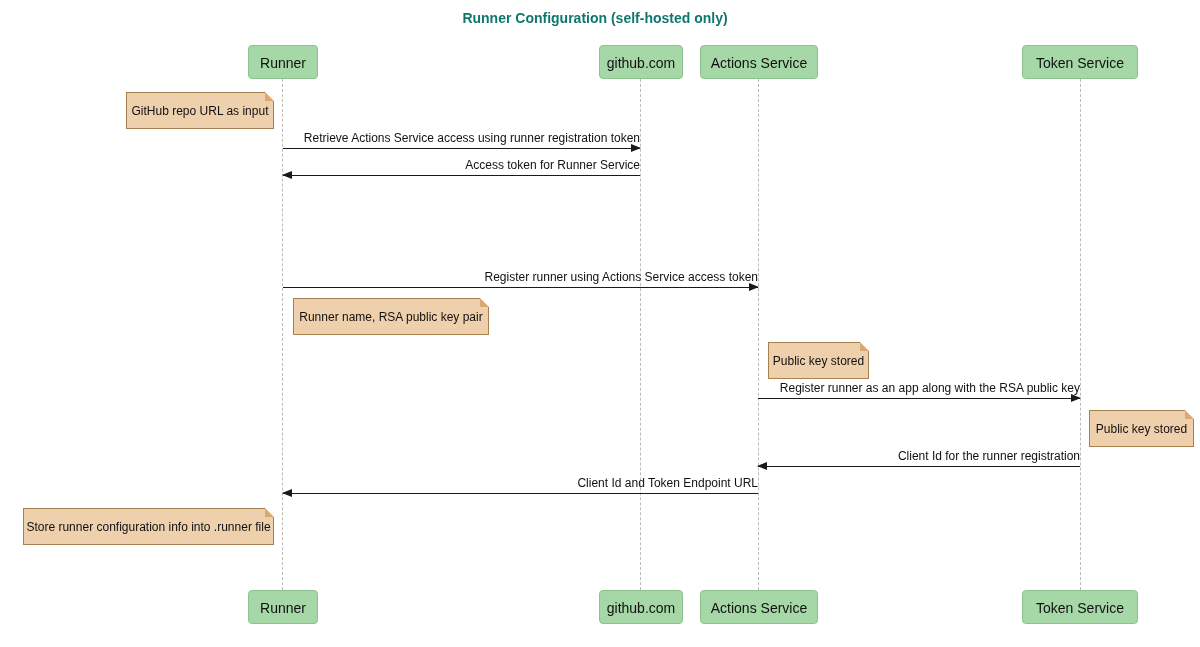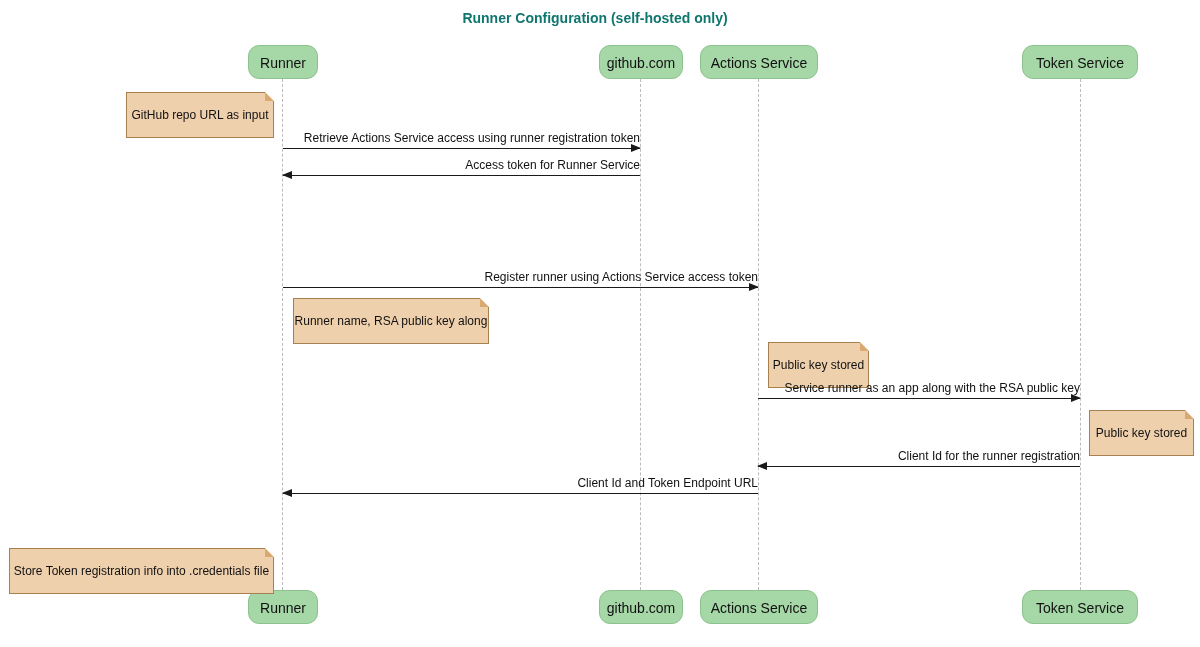--- a/index.html
+++ b/index.html
@@ -28,27 +28,27 @@
     border-left:1px dashed #bbbbbb;
   }
   .pbox{
     position:absolute;
     height:34px;
     line-height:34px;
     text-align:center;
     font-size:14px;
     background:#a6d7a7;
     border:1px solid #8cc28d;
-    border-radius:11px;
+    border-radius:4px;
     box-sizing:border-box;
     color:#111;
   }
   .note{
     position:absolute;
-    height:46px;
+    height:37px;
     box-sizing:border-box;
     background:#efd0ad;
     border:1px solid #a6814f;
     display:flex;
     align-items:center;
     justify-content:center;
     font-size:12px;
     white-space:nowrap;
     color:#111;
   }
@@ -109,52 +109,52 @@
   <div class="pbox" style="left:599px;top:590px;width:84px">github.com</div>
   <div class="pbox" style="left:700px;top:590px;width:118px">Actions Service</div>
   <div class="pbox" style="left:1022px;top:590px;width:116px">Token Service</div>
 
   <div class="note" style="left:126px;top:92px;width:148px">
     <i class="fold"></i>
     <span>GitHub repo URL as input</span>
   </div>
   <div class="note" style="left:293px;top:298px;width:196px">
     <i class="fold"></i>
-    <span>Runner name, RSA public key along</span>
+    <span>Runner name, RSA public key pair</span>
   </div>
   <div class="note" style="left:768px;top:342px;width:101px">
     <i class="fold"></i>
     <span>Public key stored</span>
   </div>
   <div class="note" style="left:1089px;top:410px;width:105px">
     <i class="fold"></i>
     <span>Public key stored</span>
   </div>
-  <div class="note" style="left:9px;top:548px;width:265px">
+  <div class="note" style="left:23px;top:508px;width:251px">
     <i class="fold"></i>
-    <span>Store Token registration info into .credentials file</span>
+    <span>Store runner configuration info into .runner file</span>
   </div>
 
   <div class="msg" style="left:283px;top:148px;width:357px">
     <span class="msg-label">Retrieve Actions Service access using runner registration token</span>
     <span class="msg-line"></span>
     <span class="arrow arrow-right"></span>
   </div>
   <div class="msg" style="left:283px;top:175px;width:357px">
     <span class="msg-label">Access token for Runner Service</span>
     <span class="msg-line"></span>
     <span class="arrow arrow-left"></span>
   </div>
   <div class="msg" style="left:283px;top:287px;width:475px">
     <span class="msg-label">Register runner using Actions Service access token</span>
     <span class="msg-line"></span>
     <span class="arrow arrow-right"></span>
   </div>
   <div class="msg" style="left:758px;top:398px;width:322px">
-    <span class="msg-label">Service runner as an app along with the RSA public key</span>
+    <span class="msg-label">Register runner as an app along with the RSA public key</span>
     <span class="msg-line"></span>
     <span class="arrow arrow-right"></span>
   </div>
   <div class="msg" style="left:758px;top:466px;width:322px">
     <span class="msg-label">Client Id for the runner registration</span>
     <span class="msg-line"></span>
     <span class="arrow arrow-left"></span>
   </div>
   <div class="msg" style="left:283px;top:493px;width:475px">
     <span class="msg-label">Client Id and Token Endpoint URL</span>

